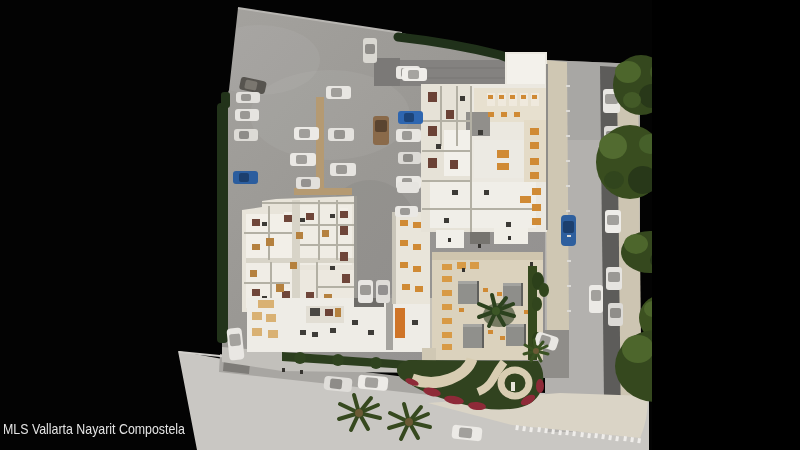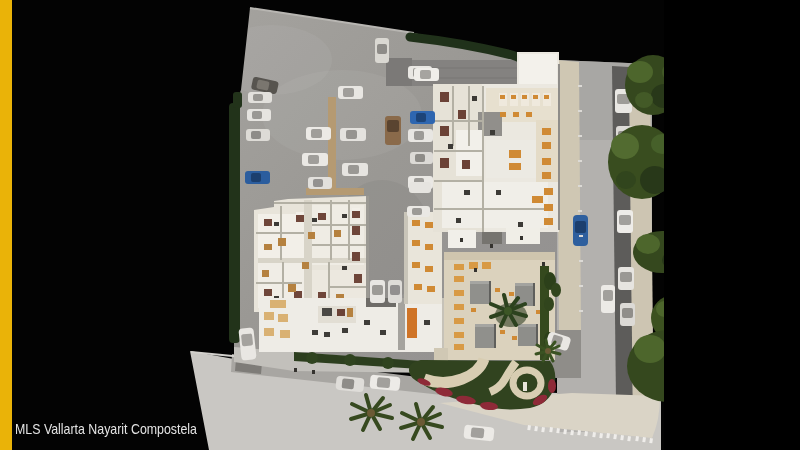--- a/index.html
+++ b/index.html
@@ -1,16 +1,16 @@
 <!DOCTYPE html>
 <html><head>
 <meta charset="utf-8">
 <style>
 html,body{margin:0;padding:0;background:#000;}
-#scene{position:relative;width:652px;height:450px;background:#eab308;overflow:hidden;font-family:"Liberation Sans",sans-serif;padding-left:12px;}
+#scene{position:relative;width:652px;height:450px;background:#8b5cf6;overflow:hidden;font-family:"Liberation Sans",sans-serif;}
 </style>
 </head>
 <body>
 <div id="scene">
 <svg width="800" height="450" viewBox="0 0 800 450" xmlns="http://www.w3.org/2000/svg">
 
 <defs>
 <linearGradient id="pk" x1="0" y1="0" x2="1" y2="1">
 <stop offset="0" stop-color="#a4a29e"></stop>
 <stop offset="0.45" stop-color="#9a9894"></stop>

